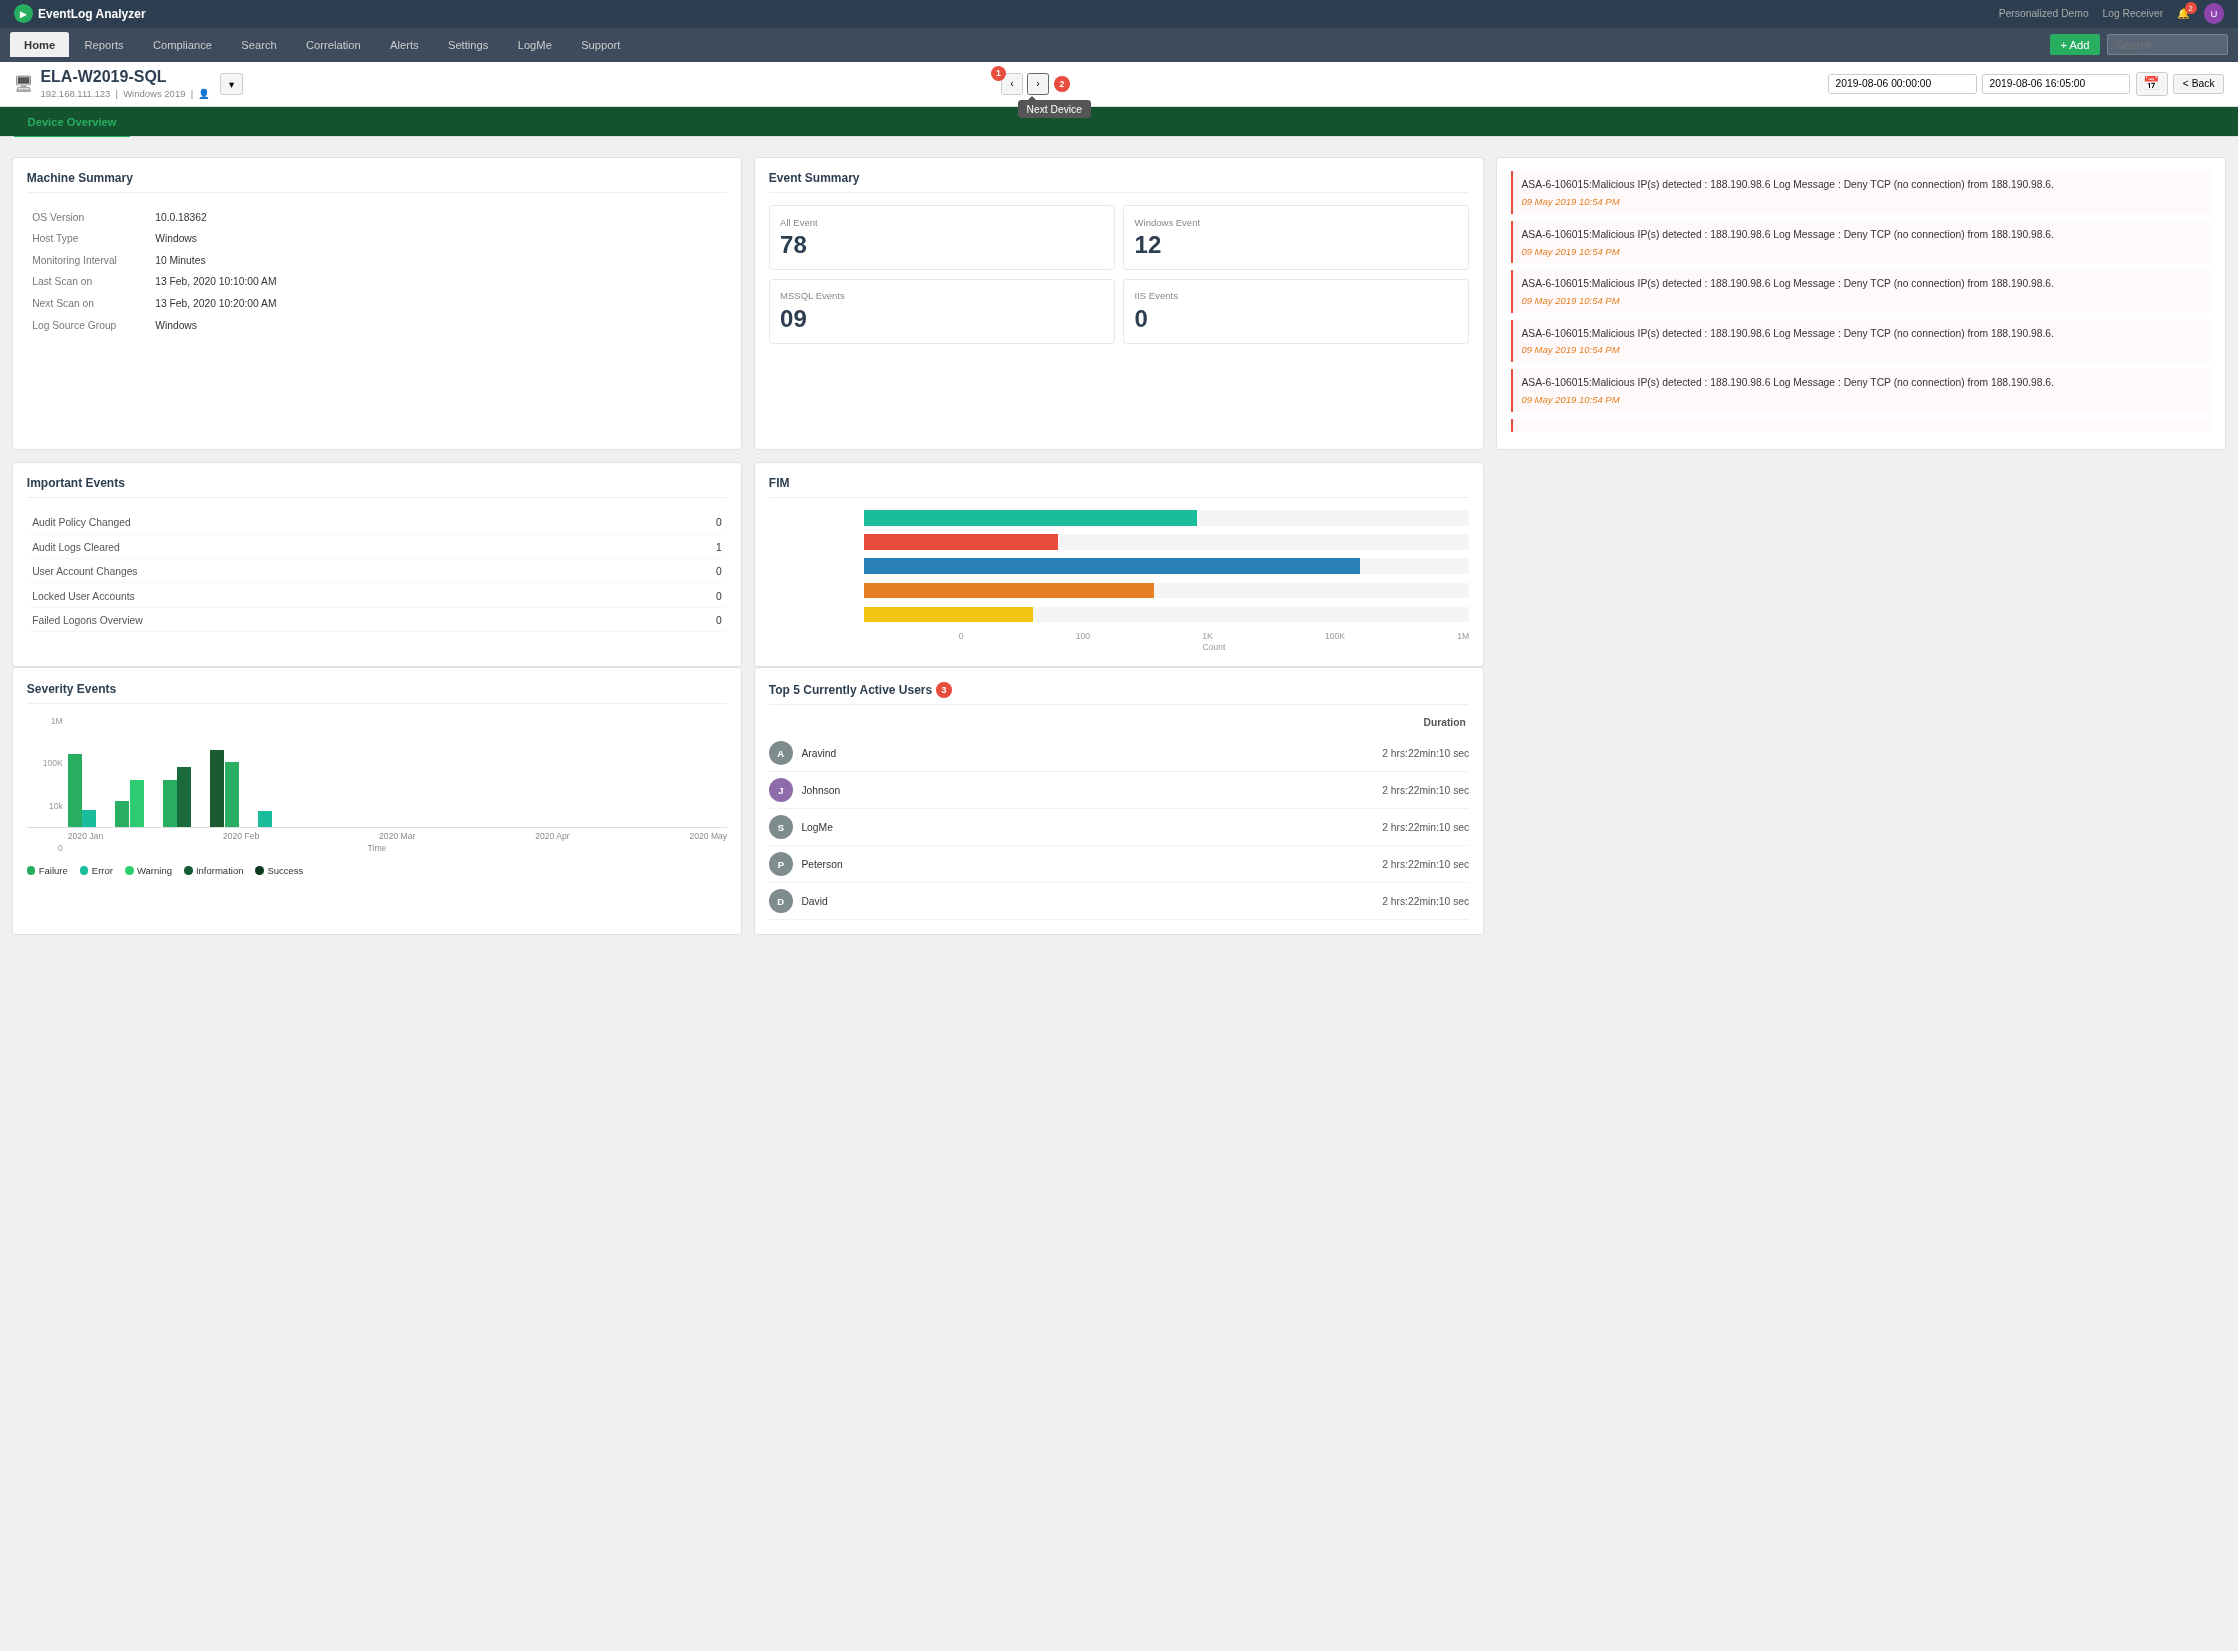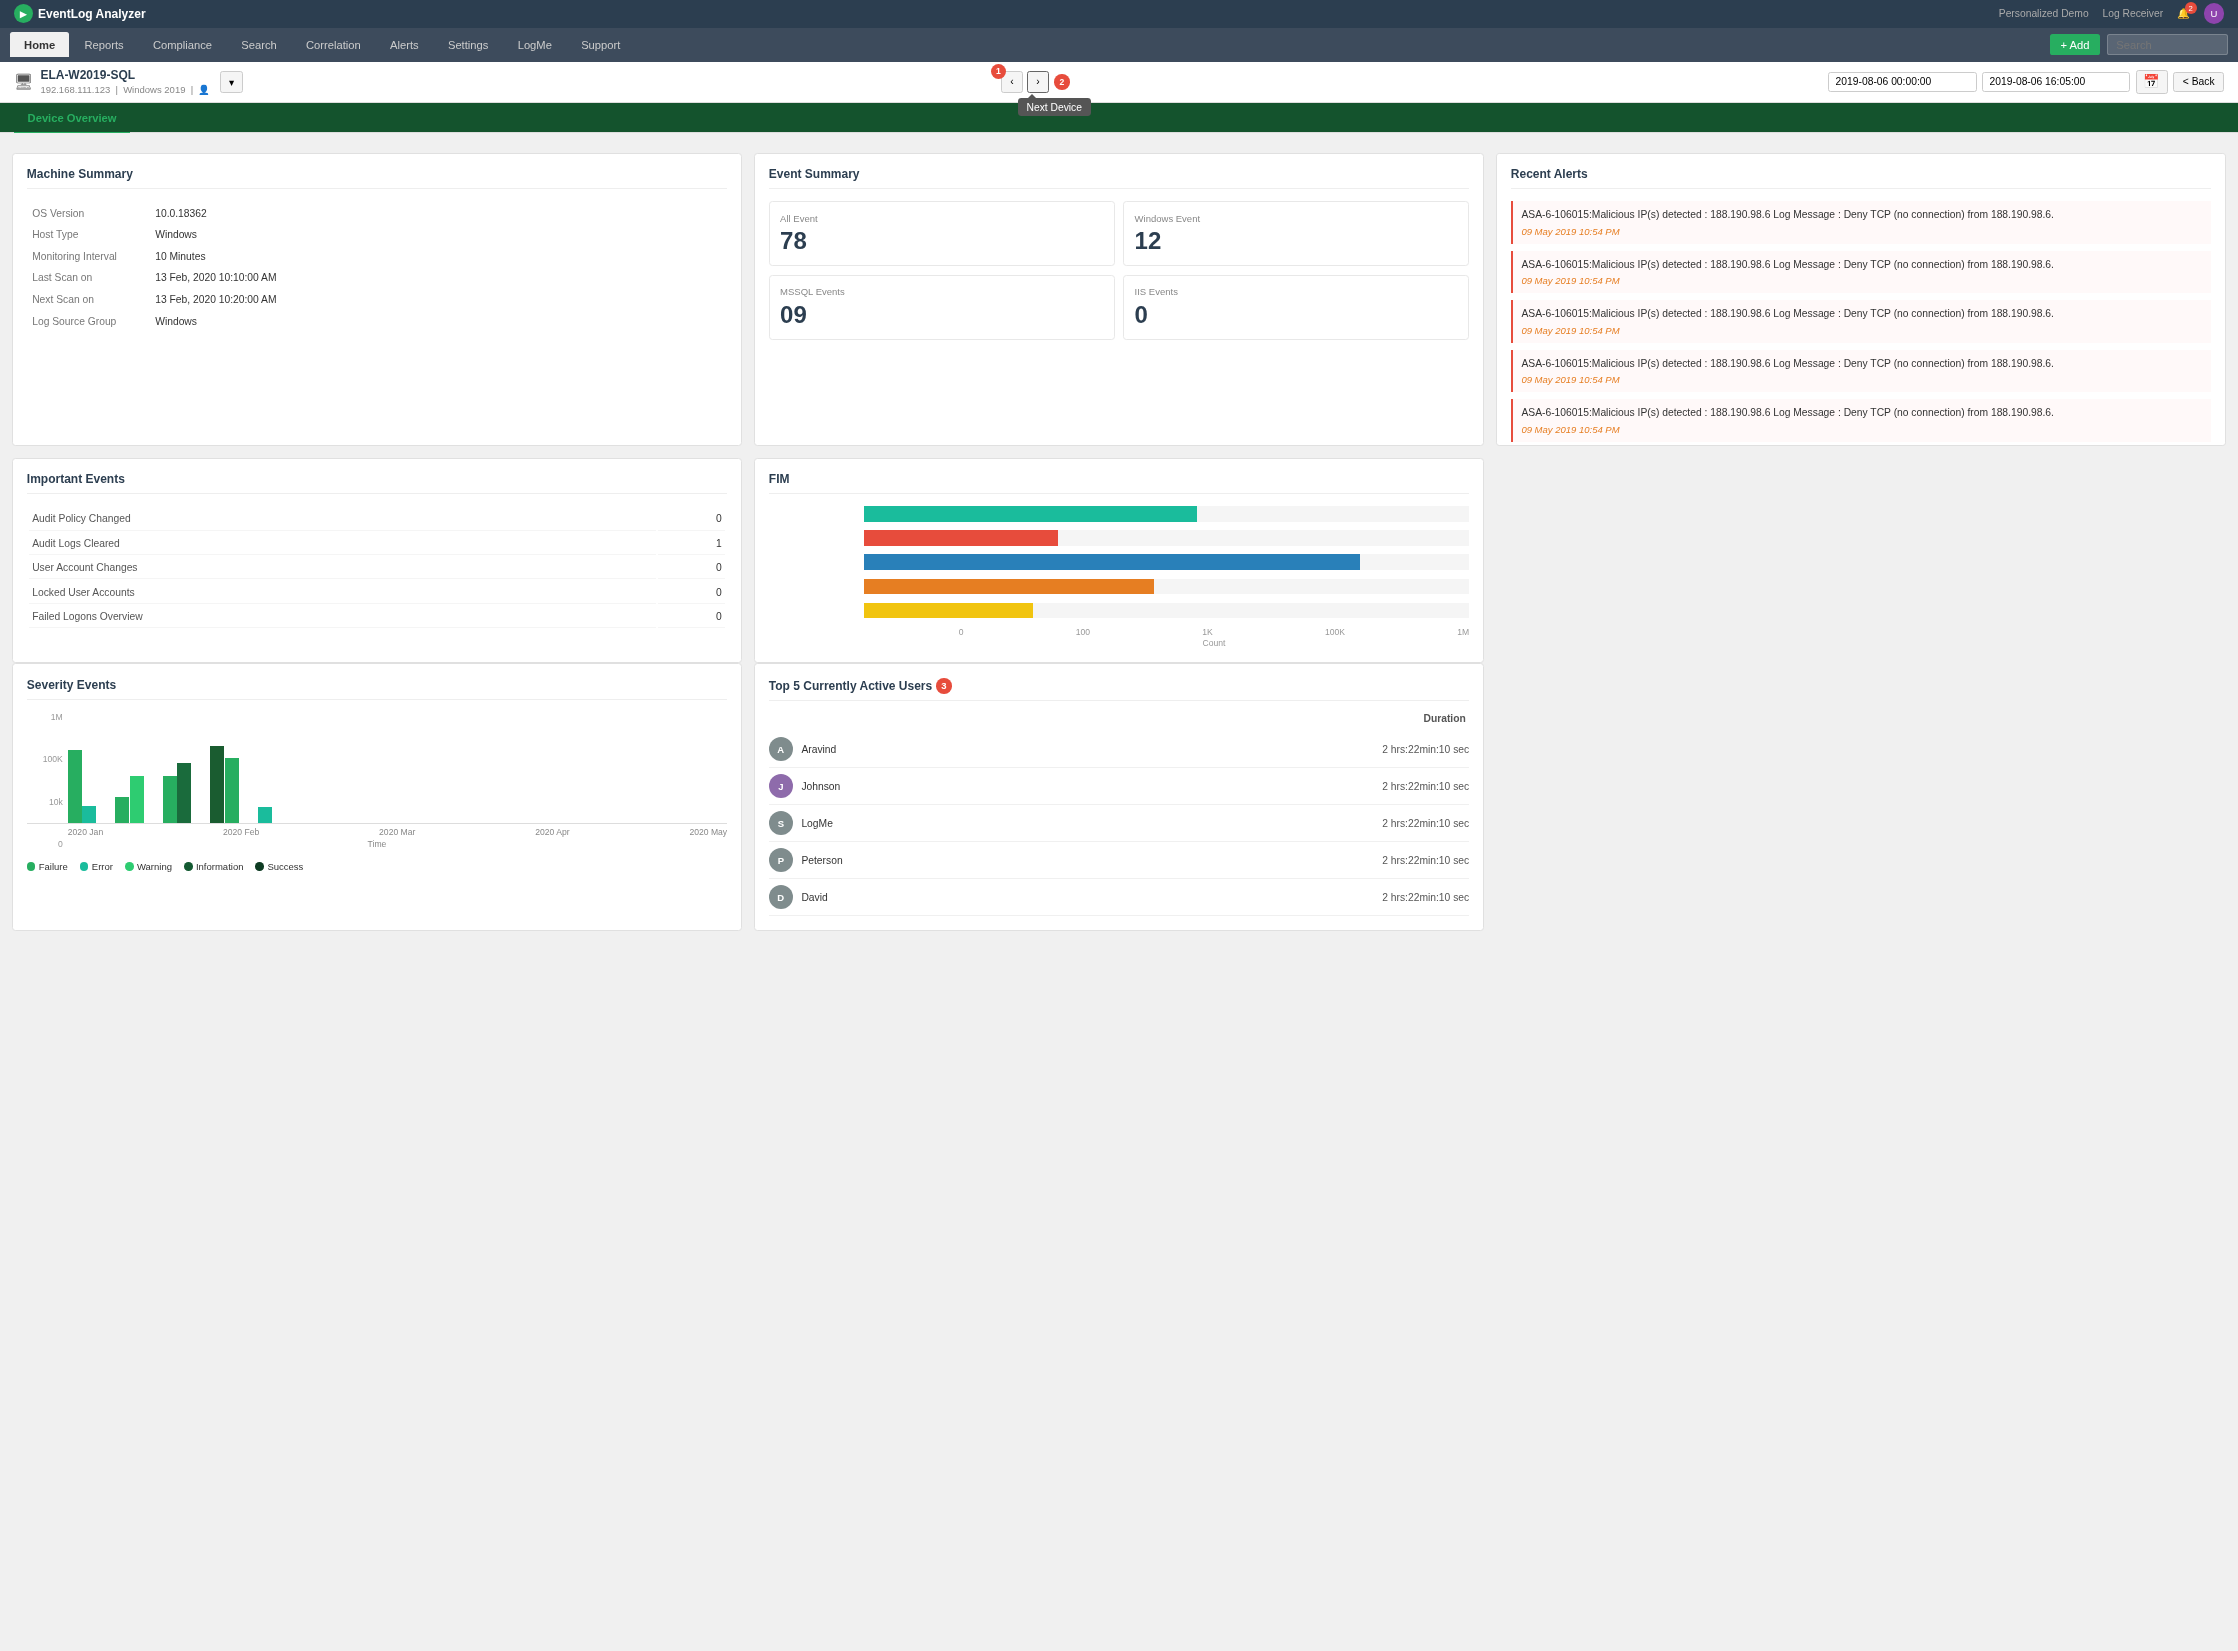--- a/index.html
+++ b/index.html
@@ -67,21 +67,21 @@
     .device-header {
       background: #fff;
       border-bottom: 0.9px solid #ddd;
       display: flex;
       align-items: center;
       justify-content: space-between;
       padding: 6.9px 13.8px;
       gap: 6.9px;
     }
     .device-info { display: flex; align-items: center; gap: 6.9px; }
-    .device-name { font-size: 12px; font-weight: bold; color: #2c3e50; }
+    .device-name { font-size: 16px; font-weight: bold; color: #2c3e50; }
     .device-meta { font-size: 9.5px; color: #888; display: flex; align-items: center; gap: 5.2px; margin-top: 1.7px; }
     .device-meta span { display: flex; align-items: center; gap: 2.6px; }
     .device-nav { display: flex; align-items: center; gap: 3.4px; position: relative; }
     .nav-arrow-btn {
       background: #f5f5f5;
       border: 0.9px solid #ccc;
       border-radius: 2.6px;
       width: 22.4px; height: 22.4px;
       cursor: pointer;
       display: flex; align-items: center; justify-content: center;
@@ -355,21 +355,20 @@
         <div class="event-box-value">09</div>
       </div>
       <div class="event-box">
         <div class="event-box-label">IIS Events</div>
         <div class="event-box-value">0</div>
       </div>
     </div>
   </div>
 
   <div class="card" style="overflow-y:auto;max-height:293px;">
-    <div class="card-title">Recent Alerts</div>
     <div>
       <div class="alert-item">
         <div class="alert-text">ASA-6-106015:Malicious IP(s) detected : 188.190.98.6 Log Message : Deny TCP (no connection) from 188.190.98.6.</div>
         <div class="alert-time">09 May 2019 10:54 PM</div>
       </div>
       <div class="alert-item">
         <div class="alert-text">ASA-6-106015:Malicious IP(s) detected : 188.190.98.6 Log Message : Deny TCP (no connection) from 188.190.98.6.</div>
         <div class="alert-time">09 May 2019 10:54 PM</div>
       </div>
       <div class="alert-item">

